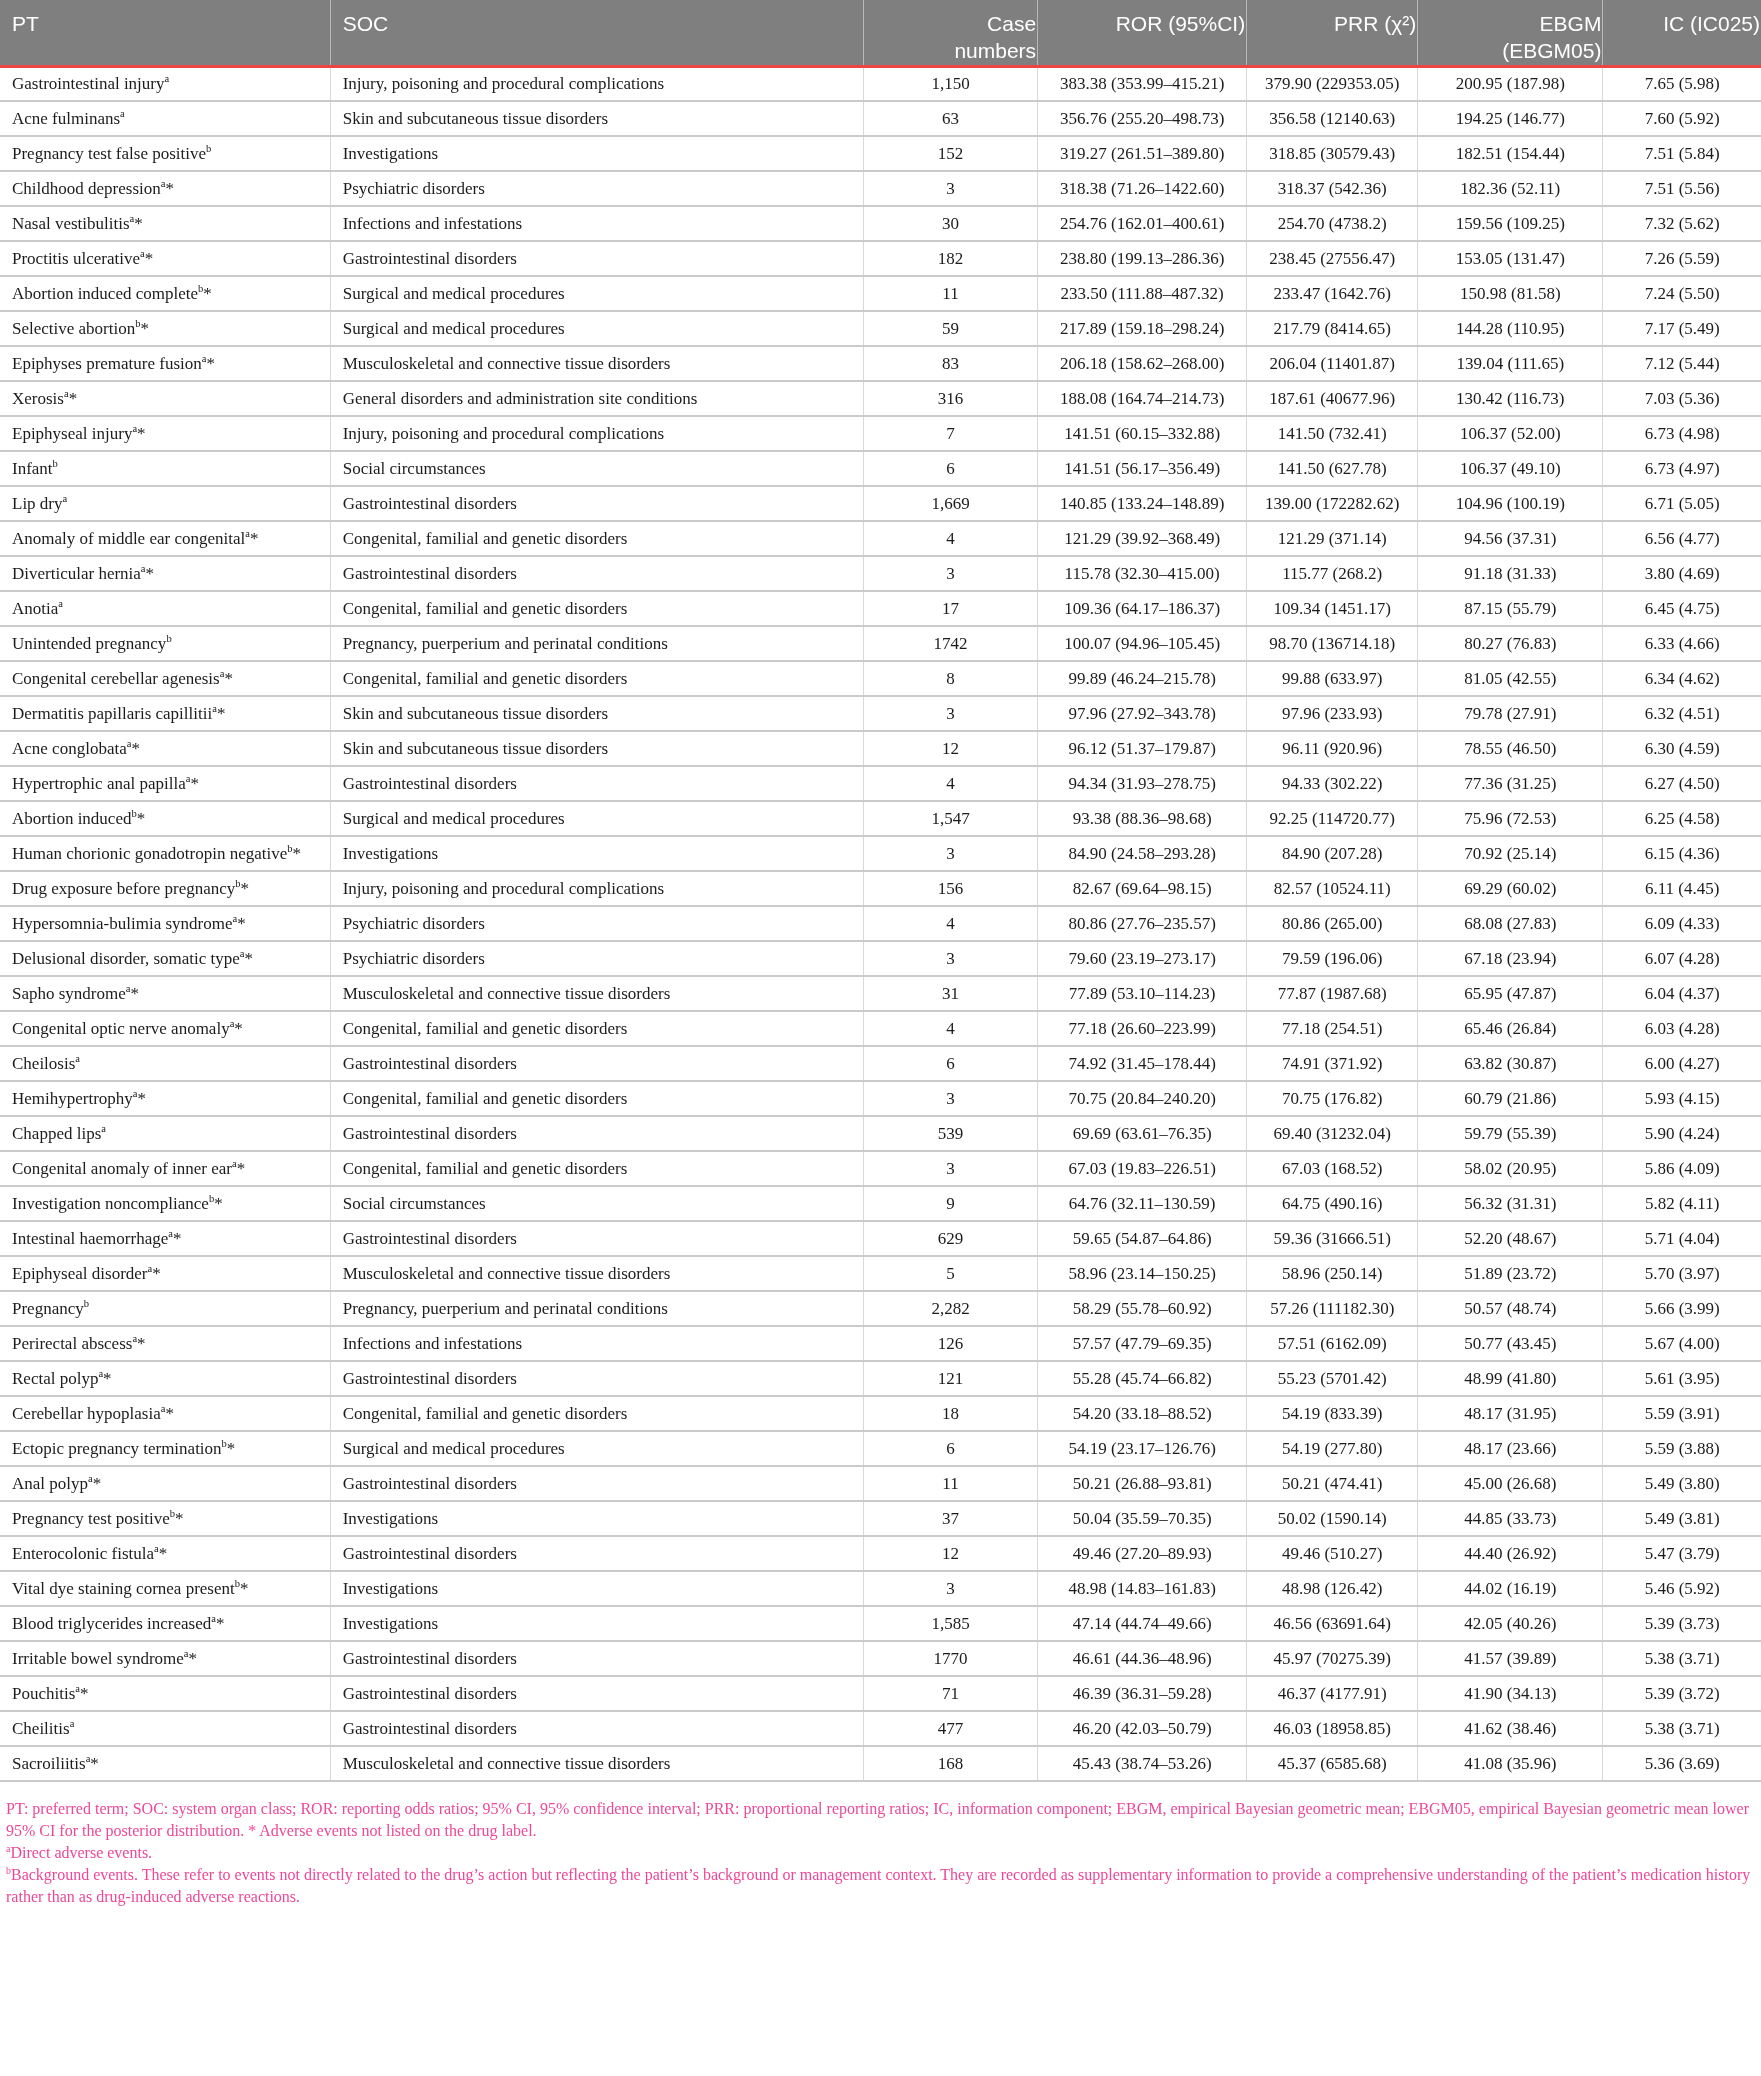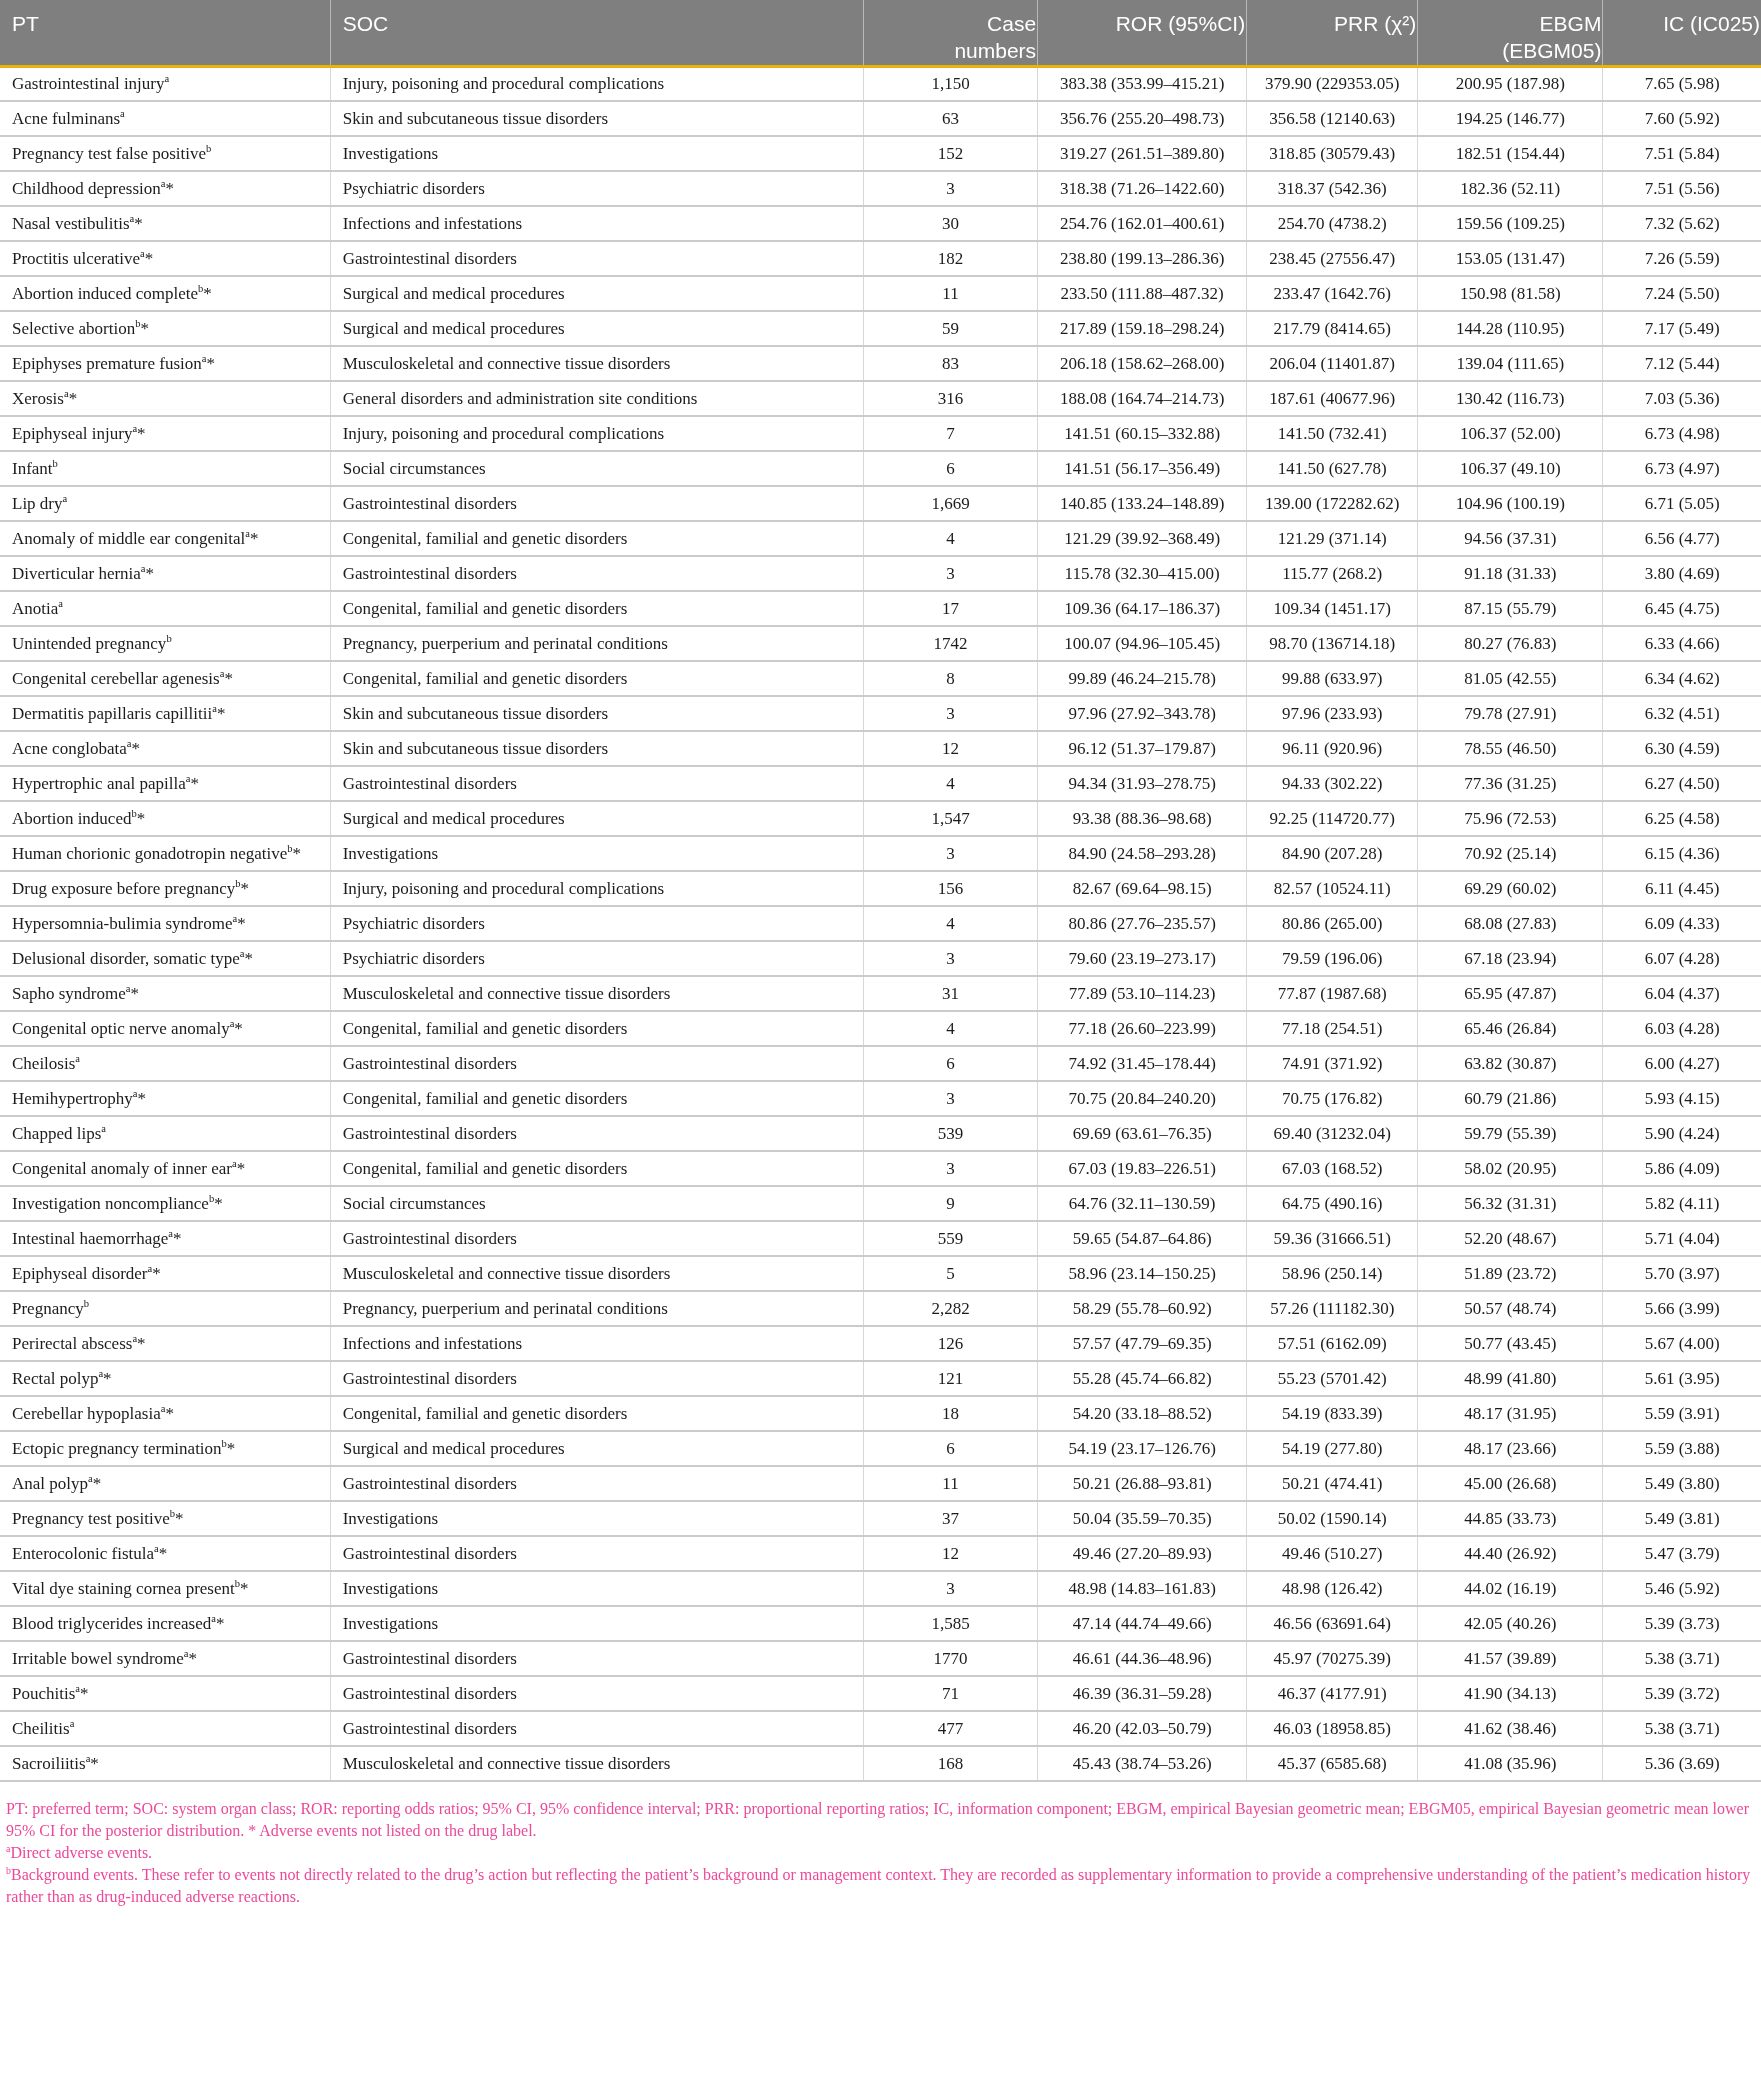--- a/index.html
+++ b/index.html
@@ -7,21 +7,21 @@
 
   table.sig{border-collapse:collapse;table-layout:fixed;width:1761px;}
 
   thead th{
     background:#7f7f7f;color:#ffffff;
     font-family:"Liberation Sans",sans-serif;
     font-size:21px;font-weight:normal;
     vertical-align:top;height:66px;box-sizing:border-box;
     padding-top:9.7px;line-height:27px;
   }
-  thead tr{border-bottom:3px solid #eab308;padding-left:24px;}
+  thead tr{border-bottom:3px solid #ef4444;padding-left:24px;}
   thead th + th{border-left:1.8px solid rgba(255,255,255,0.45);}
   th.left{text-align:left;padding-left:12px;}
   th.center{text-align:right;}
   th.wrap span{display:inline-block;max-width:110px;}
   th.wrap2 span{display:inline-block;max-width:140px;}
 
   tbody td{
     height:35px;box-sizing:border-box;background:#ffffff;
     font-family:"Liberation Serif",serif;font-size:17px;color:#1c1c1c;
     vertical-align:middle;overflow:hidden;white-space:nowrap;
@@ -357,21 +357,21 @@
         <td class="left">Social circumstances</td>
         <td class="num">9</td>
         <td class="num">64.76 (32.11–130.59)</td>
         <td class="num">64.75 (490.16)</td>
         <td class="num">56.32 (31.31)</td>
         <td class="num">5.82 (4.11)</td>
       </tr>
       <tr>
         <td class="left">Intestinal haemorrhage<sup>a</sup>*</td>
         <td class="left">Gastrointestinal disorders</td>
-        <td class="num">559</td>
+        <td class="num">629</td>
         <td class="num">59.65 (54.87–64.86)</td>
         <td class="num">59.36 (31666.51)</td>
         <td class="num">52.20 (48.67)</td>
         <td class="num">5.71 (4.04)</td>
       </tr>
       <tr>
         <td class="left">Epiphyseal disorder<sup>a</sup>*</td>
         <td class="left">Musculoskeletal and connective tissue disorders</td>
         <td class="num">5</td>
         <td class="num">58.96 (23.14–150.25)</td>

